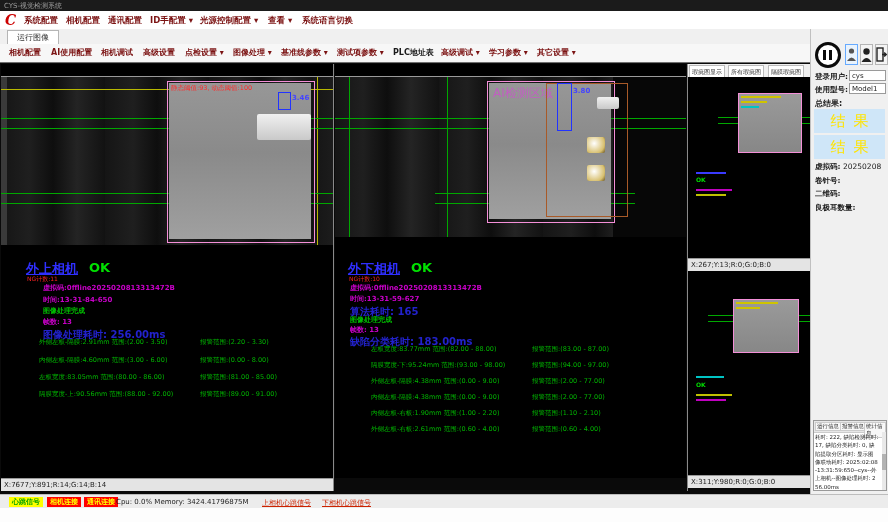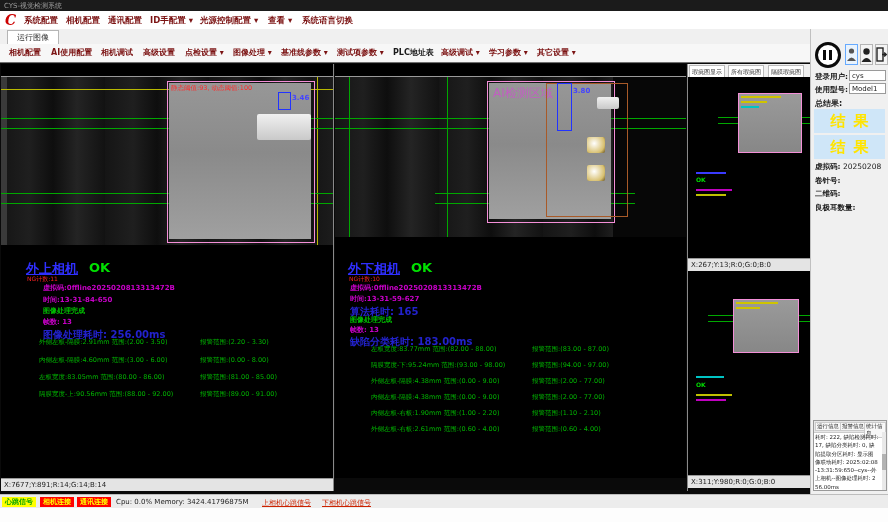--- a/index.html
+++ b/index.html
@@ -68,32 +68,32 @@
   
   #sidebar{left:810px;top:29px;width:78px;height:465px;background:#f0f0f0;border-left:1px solid #c0c0c0;box-sizing:border-box;}
   #pauseBtn{position:absolute;left:4px;top:13px;width:20px;height:20px;border:3px solid #0a0a0a;border-radius:50%;background:#fff;}
   #pauseBtn i{position:absolute;top:5px;width:3px;height:10px;background:#0a0a0a;}
   .sbtn{position:absolute;top:15px;width:13px;height:21px;background:#f4f4f4;border:1px solid #b5b5b5;box-sizing:border-box;}
   .sbtn.sel{border:1px solid #66aaff;background:#e9f3fd;}
   .slabel{position:absolute;font-size:7.5px;font-weight:bold;color:#1a1a1a;white-space:nowrap;}
   .tbox{position:absolute;width:37px;height:11px;background:#fff;border:1px solid #9a9a9a;
         font-size:7px;color:#222;line-height:11px;padding-left:2px;box-sizing:border-box;}
   .resultbox{position:absolute;left:3px;width:71px;height:24px;background:#cfe6f8;
-        color:#ffe400;font-size:15px;font-weight:bold;text-align:center;line-height:24px;letter-spacing:8px;text-indent:8px;}
+        color:#ffe400;font-size:15px;font-weight:normal;text-align:center;line-height:24px;letter-spacing:8px;text-indent:8px;}
   #logpanel{position:absolute;left:2px;top:391px;width:74px;height:71px;background:#fff;border:1px solid #999;box-sizing:border-box;}
   #logtabs{position:absolute;left:0;top:0;width:100%;height:11px;background:#e8e8e8;border-bottom:1px solid #ccc;}
   .logtab{position:absolute;top:1px;font-size:5.5px;color:#222;background:#f8f8f8;border:1px solid #ccc;padding:0 1px;}
   #logbody{position:absolute;left:1px;top:12px;width:64px;font-size:5.5px;line-height:1.5;color:#222;
         word-break:break-all;white-space:normal;}
   #logscroll{position:absolute;right:0;top:11px;width:4px;bottom:0;background:#e9e9e9;}
   #logscroll i{position:absolute;left:0;top:22px;width:4px;height:16px;background:#b3b3b3;}
 
   
   #statusbar{left:0;top:494px;width:888px;height:14px;background:#ececec;border-top:1px solid #bdbdbd;}
-  .badge{position:absolute;top:2px;height:10px;line-height:10px;font-size:7px;font-weight:bold;padding:0 3px;}
+  .badge{position:absolute;top:2px;height:10px;line-height:10px;font-size:7px;font-weight:bold;padding:0 3px;margin-left:7px;}
   #bHeart{left:2px;background:#ffff00;color:#00a000;}
   #bCam{left:40px;background:#ff0000;color:#ffff00;}
   #bComm{left:77px;background:#ff0000;color:#ffff00;}
   #cpuText{position:absolute;left:116px;top:3px;font-size:7px;color:#222;white-space:nowrap;}
   .heart{position:absolute;top:3px;font-size:7px;color:#cc2200;text-decoration:underline;white-space:nowrap;}
   #whitestrip{left:0;top:508px;width:888px;height:14px;background:#fdfdfd;}
 </style>
 </head>
 <body>
 

